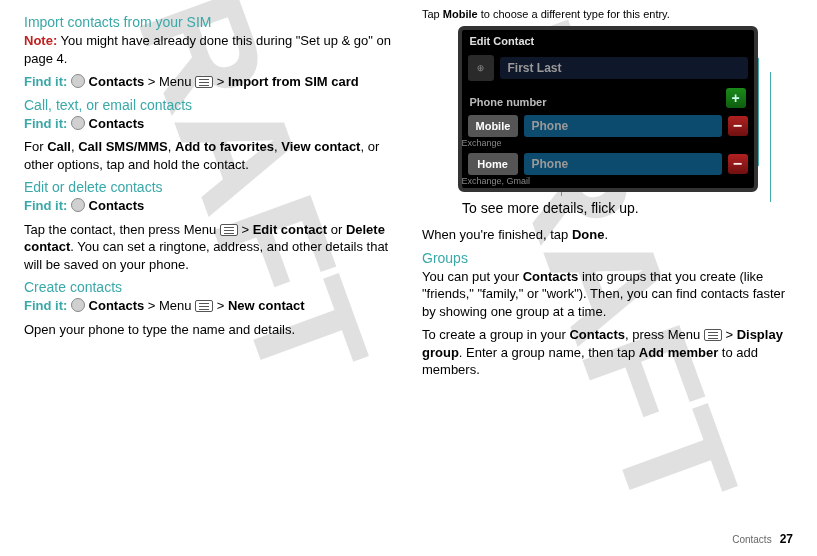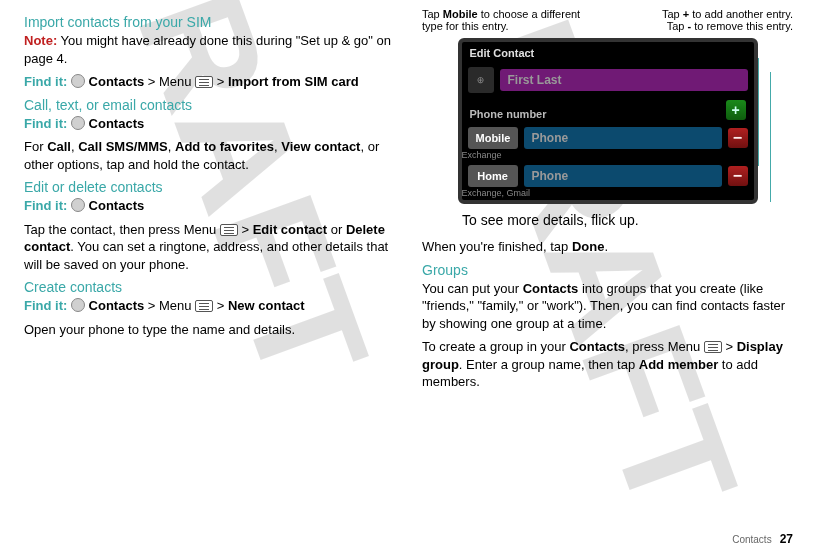--- a/index.html
+++ b/index.html
@@ -43,21 +43,21 @@
   .menu-icon::before { content: ""; position: absolute; left: 3px; right: 3px; top: 2px; height: 1px; background: #555; box-shadow: 0 3px 0 #555, 0 6px 0 #555; }
   .callouts { display: flex; gap: 28px; font-size: 11px; margin-bottom: 6px; }
   .callout-left { flex: 1; }
   .callout-right { flex: 1; text-align: right; }
   .phone {
     width: 300px; background: #000; border-radius: 6px; border: 4px solid #333;
     margin: 0 auto 8px auto; color: #fff; font-size: 11px; overflow: hidden; position: relative;
   }
   .phone-title { padding: 5px 8px; font-weight: bold; font-size: 11px; color:#e0e0e0; }
   .phone-row { display: flex; align-items: center; padding: 3px 6px; gap: 6px; }
-  .name-input { flex: 1; background: #701a75; color: #999; border-radius: 3px; padding: 4px 8px; font-size: 12px; font-weight: bold; }
+  .name-input { flex: 1; background: #0f172a; color: #999; border-radius: 3px; padding: 4px 8px; font-size: 12px; font-weight: bold; }
   .avatar { width: 26px; height: 26px; background: #2a2a2a; border-radius: 3px; display:flex; align-items:center; justify-content:center; font-size:9px; color:#888;}
   .section-hdr { padding: 4px 8px; color: #bbb; font-weight: bold; display:flex; justify-content:space-between; align-items:flex-end;}
   .plus-btn { width: 20px; height: 20px; background: linear-gradient(#1a8a1a,#0e5e0e); border-radius: 3px; display:flex; align-items:center; justify-content:center; font-weight:bold; color:#cfe; font-size:14px;}
   .minus-btn { width: 20px; height: 20px; background: linear-gradient(#b02020,#701010); border-radius: 3px; display:flex; align-items:center; justify-content:center; font-weight:bold; color:#fee; font-size:16px; line-height:1;}
   .type-btn { background: #555; color:#fff; padding: 5px 8px; border-radius: 3px; font-size: 11px; font-weight:bold; width:50px; text-align:center;}
   .phone-input { flex:1; background:#0c4a6e; color:#999; border-radius:3px; padding:4px 8px; font-size:12px; font-weight:bold;}
   .sub-label { font-size:9px; color:#888; margin-top:-2px; margin-bottom:2px;}
   .leader-v { position:absolute; width:1px; background:#4aa; }
   .lead1 { left: 561px; top: 72px; height: 124px; }
   .lead2 { left: 758px; top: 58px; height: 108px; }
@@ -115,24 +115,20 @@
       <span class="bold">Contacts</span><span> &gt; Menu </span><span class="menu-icon"></span> &gt; <span class="bold">New contact</span>
     </p>
     <p>Open your phone to type the name and details.</p>
   </div>
 
   <div class="col">
     <div class="callouts">
       <div class="callout-left">
         <span>Tap </span><span class="bold">Mobile</span><span> to choose a different type for this entry.</span>
       </div>
-      <div class="callout-right">
-        <div><span>Tap </span><span class="bold">+</span><span> to add another entry.</span></div>
-        <div><span>Tap </span><span class="bold">-</span><span> to remove this entry.</span></div>
-      </div>
     </div>
 
     <div class="phone">
       <div class="phone-title">Edit Contact</div>
       <div class="phone-row">
         <div class="avatar">⊕</div>
         <div class="name-input">First Last</div>
       </div>
       <div class="section-hdr">
         <span>Phone number</span>

